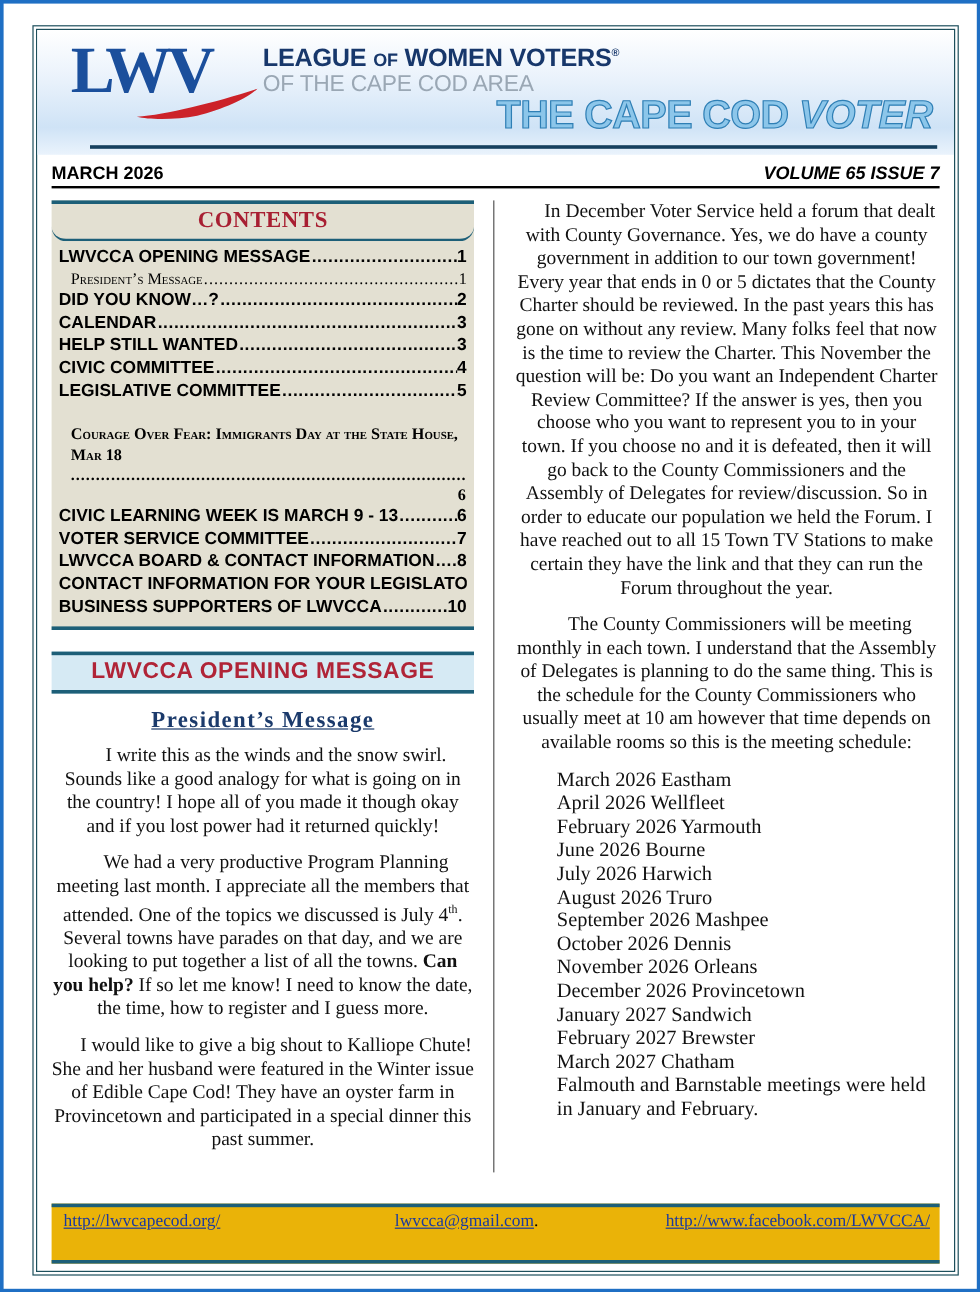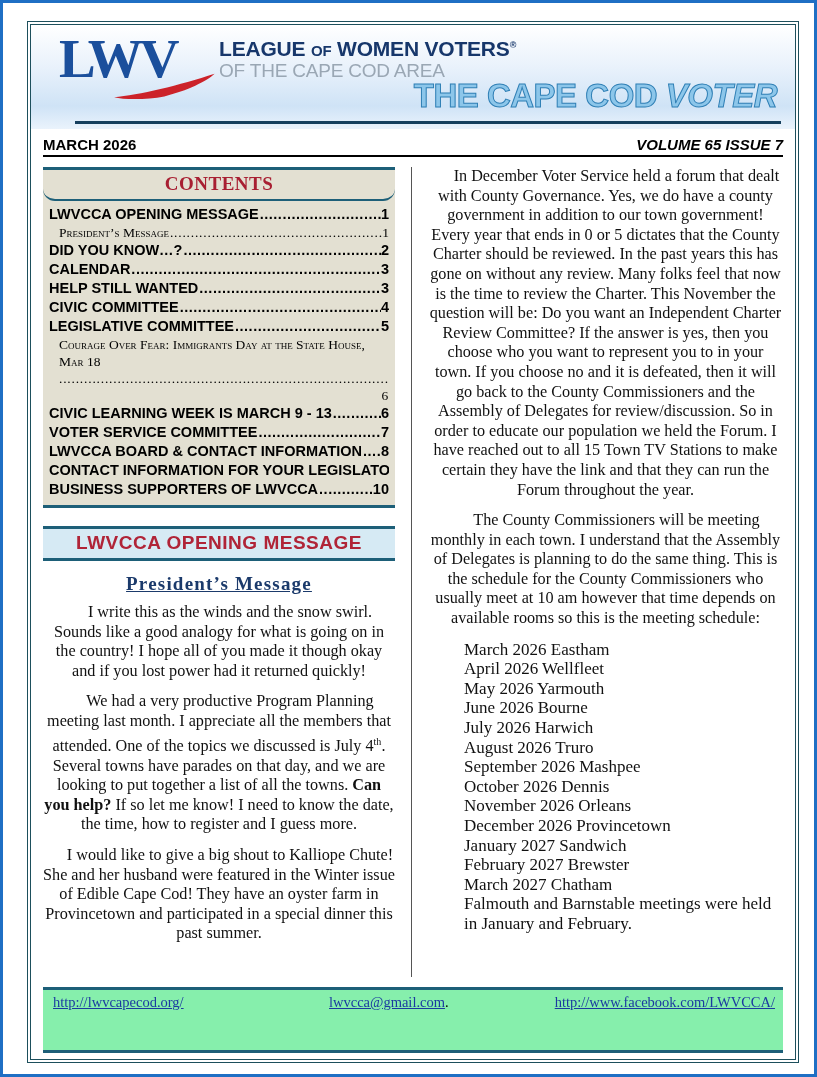--- a/index.html
+++ b/index.html
@@ -223,26 +223,27 @@
     font-weight: normal;
     font-variant: small-caps;
     font-size: 13.5px;
     line-height: 17px;
     padding-left: 10px;
   }
   .toc-row.sub .dots { font-weight: normal; letter-spacing: 0.8px; }
   .toc-row.sub-wrap {
     display: block;
     font-family: "Liberation Serif", serif;
-    font-weight: normal;
+    font-weight: bold;
     font-variant: small-caps;
     font-size: 13.5px;
     line-height: 17px;
     padding-left: 10px;
     white-space: normal;
+    margin-top: 17px;
   }
   .toc-row.sub-wrap .dots2 {
     display: block;
     letter-spacing: 0.8px;
     text-align: right;
     overflow: hidden;
   }
 
   
   .sec-head {
@@ -291,24 +292,24 @@
   .sched div { white-space: normal; }
   .sched .wrapline { padding-left: 0; }
   sup { font-size: 0.62em; vertical-align: super; }
 
   
   .footer {
     position: absolute;
     left: 12px;
     right: 12px;
     bottom: 6px;
-    background: #86efac;
+    background: #eab308;
     border-top: 3px solid #1d5f78;
     border-bottom: 3px solid #1d5f78;
-    height: 66px;
+    height: 50px;
     box-sizing: border-box;
   }
   .footer-row1 {
     position: relative;
     height: 24px;
     font-family: "Liberation Serif", serif;
     font-size: 14.5px;
   }
   .footer-row2 {
     position: relative;
@@ -456,21 +457,21 @@
 
       <div class="col-div"></div>
 
       <div class="col-right">
         <p class="art first">In December Voter Service held a forum that dealt with County Governance. Yes, we do have a county government in addition to our town government! Every year that ends in 0 or 5 dictates that the County Charter should be reviewed. In the past years this has gone on without any review.  Many folks feel that now is the time to review the Charter. This November the question will be: Do you want an Independent Charter Review Committee? If the answer is yes, then you choose who you want to represent you to in your town. If you choose no and it is defeated, then it will go back to the County Commissioners and the Assembly of Delegates for review/discussion. So in order to educate our population we held the Forum. I have reached out to all 15 Town TV Stations to make certain they have the link and that they can run the Forum throughout the year.</p>
         <p class="art">The County Commissioners will be meeting monthly in each town. I understand that the Assembly of Delegates is planning to do the same thing. This is the schedule for the County Commissioners who usually meet at 10 am however that time depends on available rooms so this is the meeting schedule:</p>
 
         <div class="sched">
           <div>March 2026 Eastham</div>
           <div>April 2026 Wellfleet</div>
-          <div>May 2026 Yarmouth</div>
+          <div>February 2026 Yarmouth</div>
           <div>June 2026 Bourne</div>
           <div>July 2026 Harwich</div>
           <div>August 2026 Truro</div>
           <div>September 2026 Mashpee</div>
           <div>October 2026 Dennis</div>
           <div>November 2026 Orleans</div>
           <div>December 2026 Provincetown</div>
           <div>January 2027 Sandwich</div>
           <div>February 2027 Brewster</div>
           <div>March 2027 Chatham</div>

